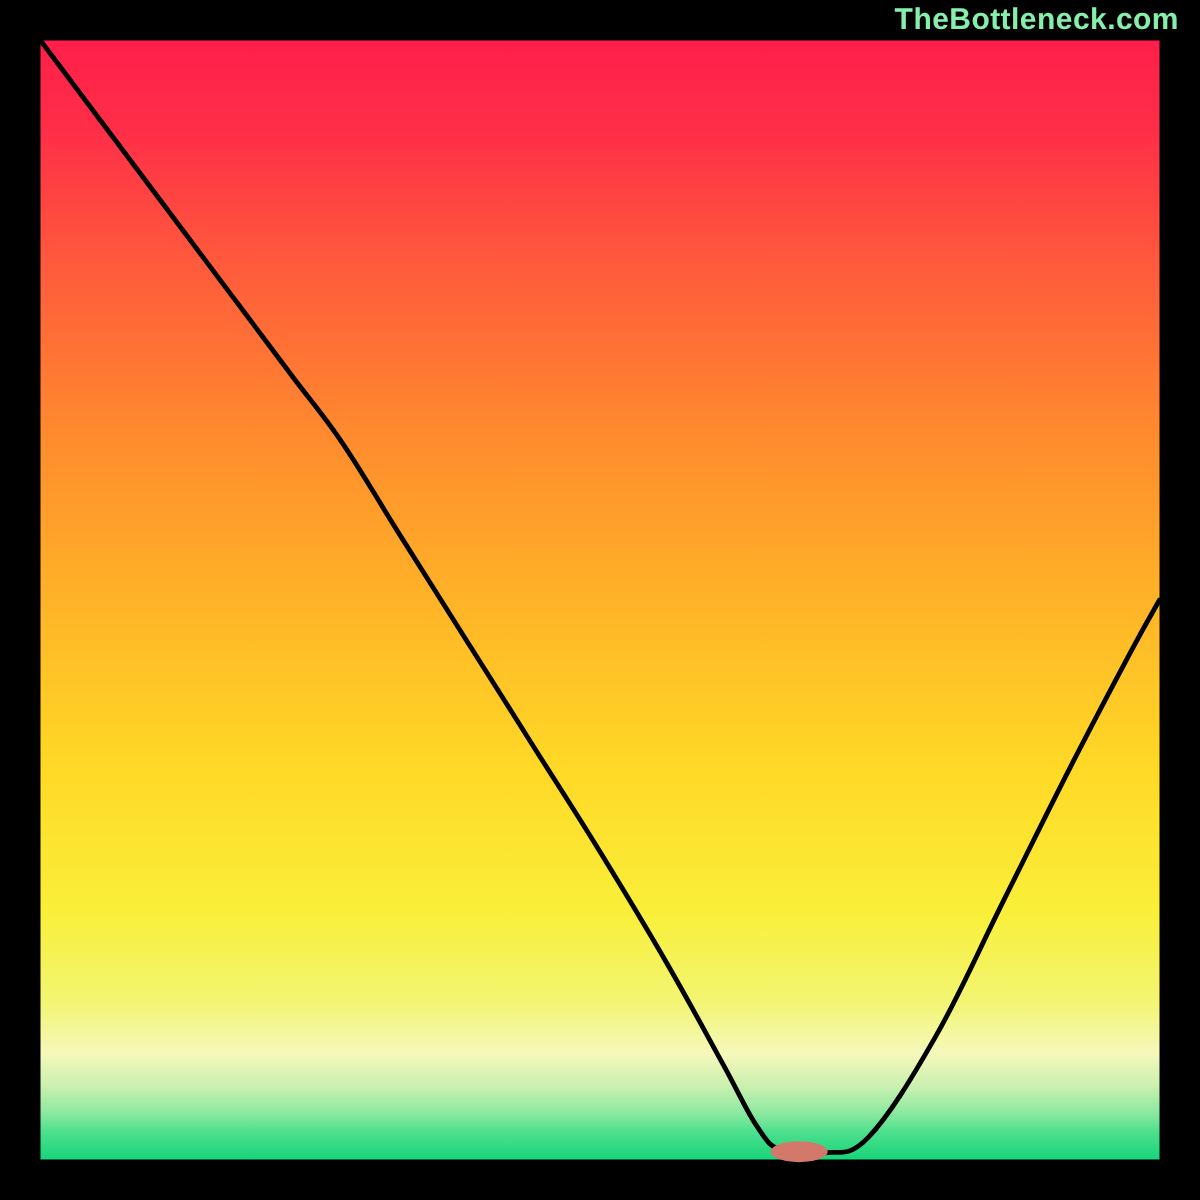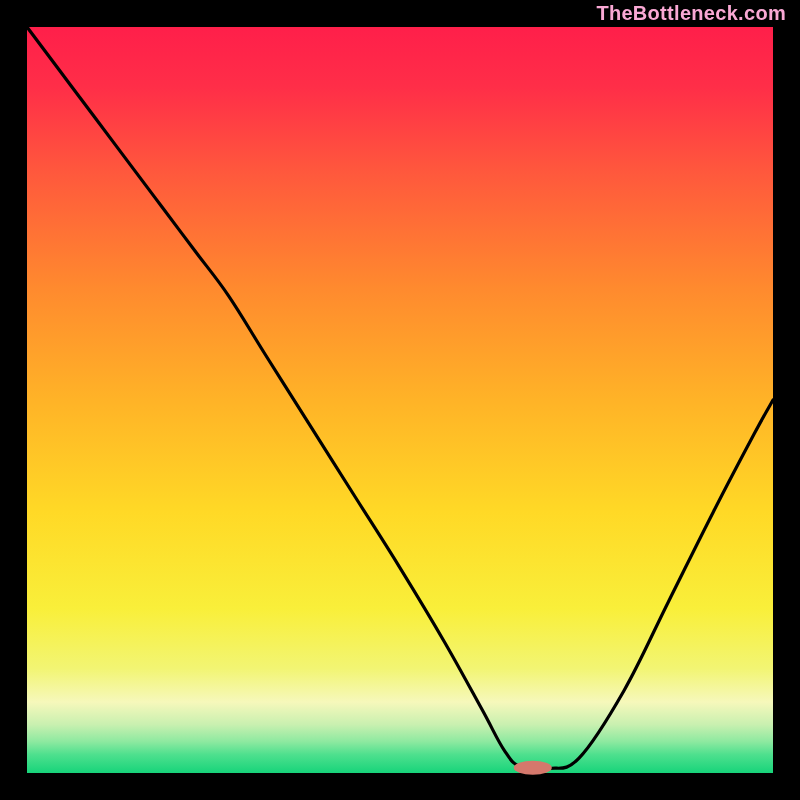--- a/index.html
+++ b/index.html
@@ -13,21 +13,21 @@
   }
   .stage {
     position: relative;
     width: 800px;
     height: 800px;
   }
   .watermark {
     position: absolute;
     top: 2px;
     right: 14px;
-    color: #f9a8d4;
+    color: #86efac;
     font-size: 20px;
     font-weight: 600;
     letter-spacing: 0.3px;
     z-index: 5;
     user-select: none;
   }
 </style>
 </head>
 <body>
 

